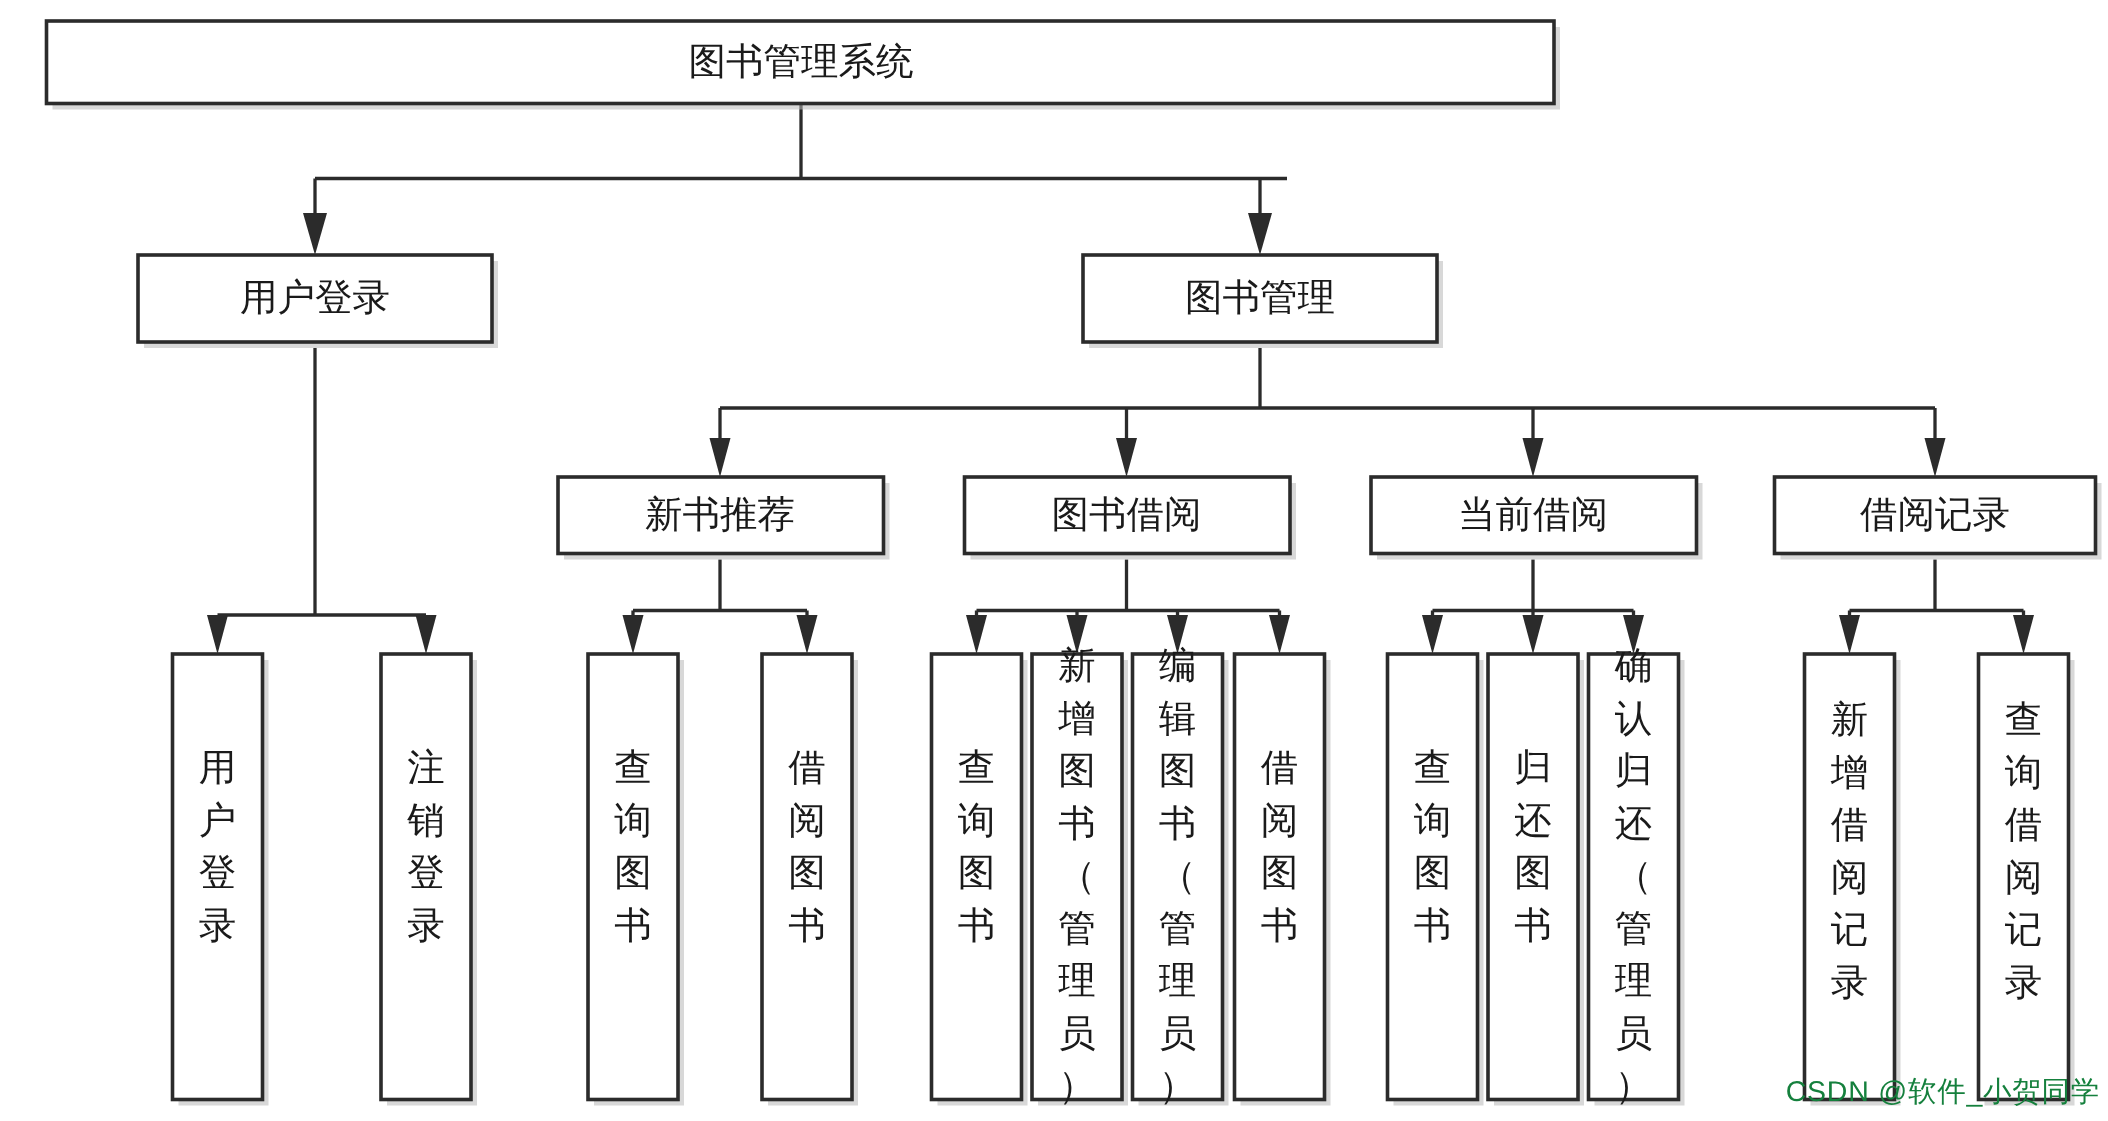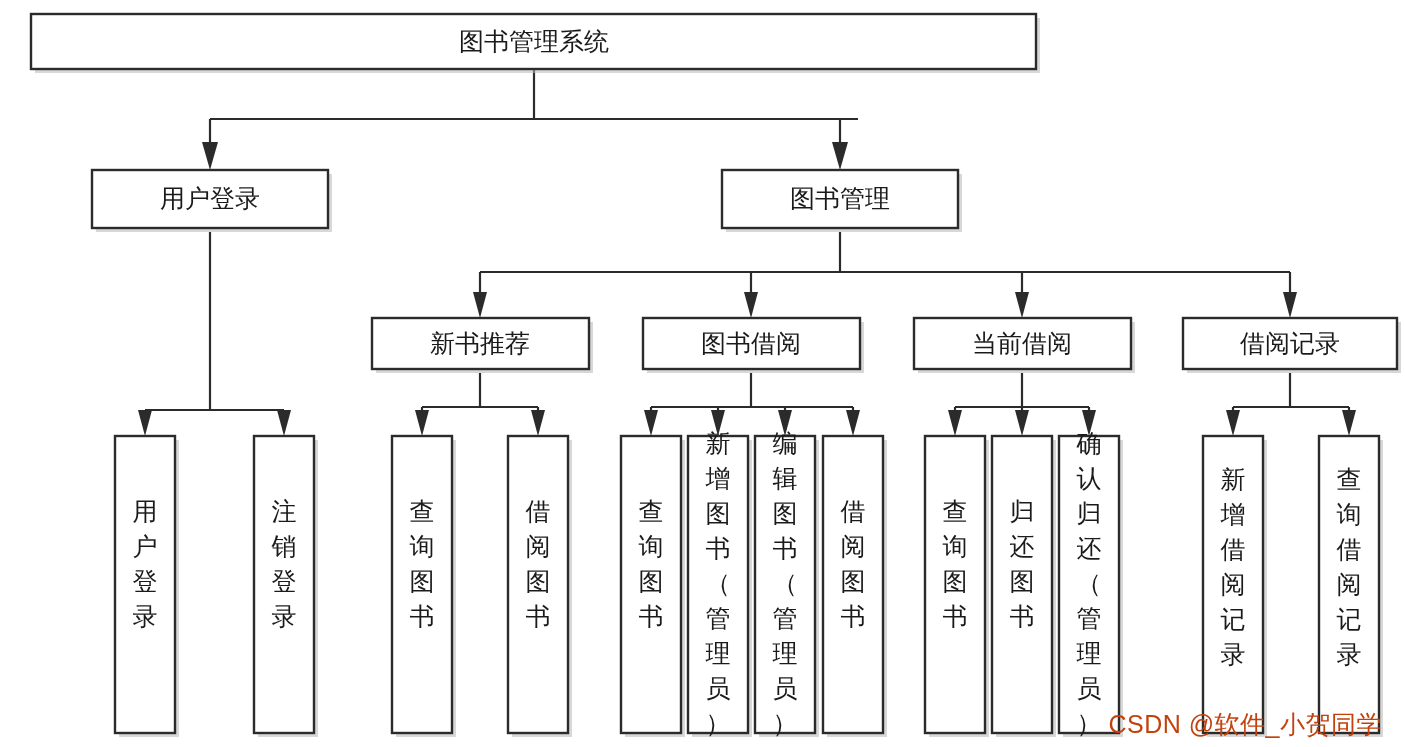--- a/index.html
+++ b/index.html
@@ -55,25 +55,25 @@
     dominant-baseline: middle;
   }
   .node-label-vertical {
     fill: #1a1a1a;
     font-family: "Liberation Sans", "DejaVu Sans", sans-serif;
     font-size: 25px;
     text-anchor: middle;
   }
   .watermark {
     position: absolute;
-    right: 34px;
+    right: 16px;
     bottom: 6px;
     font-family: "Liberation Sans", "DejaVu Sans", sans-serif;
-    font-size: 25px;
-    color: #c2410c;
+    font-size: 19px;
+    color: #15803d;
     white-space: nowrap;
     letter-spacing: 0.5px;
     pointer-events: none;
   }
 </style>
 </head>
 <body>
 
 <div id="chart-root">
   <svg class="diagram" viewBox="0 0 1405 747" xmlns="http://www.w3.org/2000/svg">

